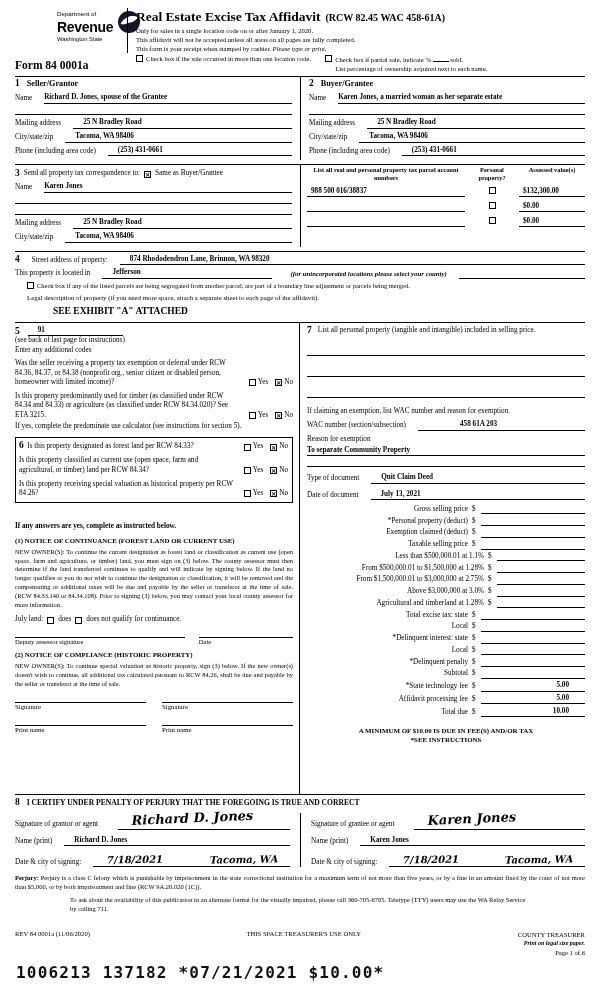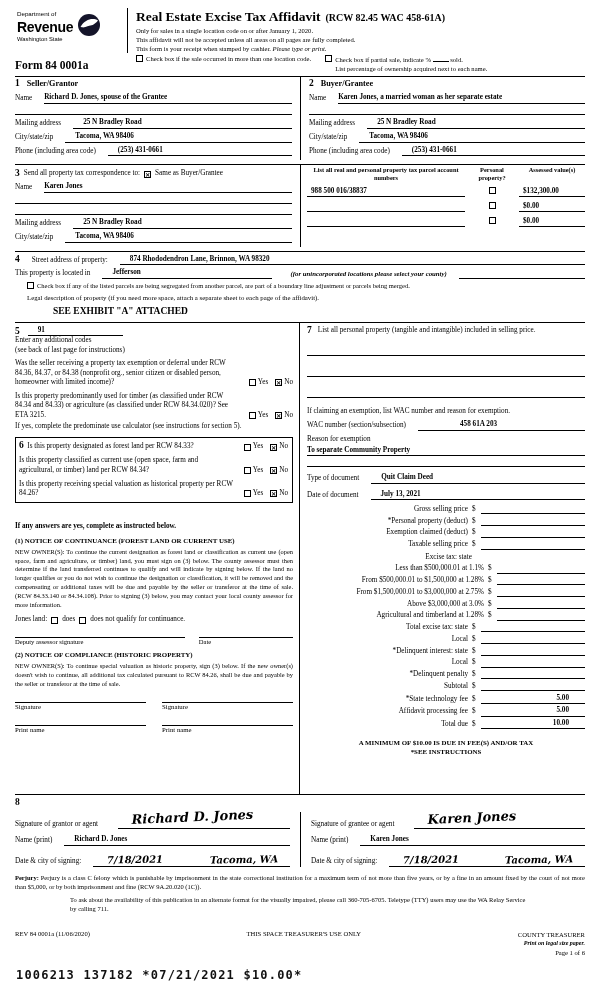--- a/index.html
+++ b/index.html
@@ -11,21 +11,21 @@
 .fill{border-bottom:0.9px solid #000;}
 .entry{font-weight:bold;}
 .entry>span{padding-left:10px;display:inline-block;}
 .pad0>span{padding-left:0;}
 .padw>span{padding-left:42px;}
 .cb{display:inline-block;flex:none;width:7px;height:7px;border:0.9px solid #000;font-size:5.8px;line-height:6.4px;text-align:center;font-weight:bold;overflow:hidden;}
 .secno{font-weight:bold;font-size:9.5px;line-height:1;}
 
 .hdr{display:flex;}
 .logo{width:112px;padding:2px 0 0 2px;}
-.logo-top{display:flex;align-items:center;gap:4px;}
+.logo-top{display:flex;gap:4px;margin-left:40px;}
 .dept-small{font-size:6.2px;font-family:"Liberation Sans",sans-serif;}
 .dept-big{font-size:14px;font-weight:bold;font-family:"Liberation Sans",sans-serif;letter-spacing:-0.3px;}
 .dept-sub{font-size:5.8px;font-family:"Liberation Sans",sans-serif;}
 .hdr-main{flex:1;border-left:1.8px solid #000;padding-left:8px;}
 .title-row{display:flex;align-items:baseline;gap:5px;}
 .title{font-size:13.5px;font-weight:bold;}
 .rcw{font-size:10px;font-weight:bold;}
 .note{font-size:6.6px;line-height:1.4;}
 .fnrow{display:flex;margin-top:2px;}
 .fn{width:112px;font-size:11.5px;font-weight:bold;padding-top:3px;}
@@ -115,21 +115,21 @@
 .script{font-family:"DejaVu Serif",serif;font-style:italic;font-weight:bold;}
 .sigfill .script{position:absolute;left:14px;bottom:-1px;font-size:13px;white-space:nowrap;transform:rotate(-2.5deg);transform-origin:left bottom;}
 .datefill{display:flex;justify-content:space-between;padding:0 12px 0 14px;align-items:flex-end;}
 .script.sm{font-size:10px;display:inline-block;transform:rotate(-1deg);}
 
 .perjury{font-size:6.5px;text-align:justify;margin-top:6px;line-height:1.45;}
 .tty{font-size:6.5px;margin-top:3px;padding:0 55px;line-height:1.45;}
 .footer{position:absolute;left:15px;right:15px;bottom:34px;display:flex;justify-content:space-between;align-items:flex-start;font-size:6.6px;}
 .f-right{text-align:right;line-height:1.4;}
 .legal-note{font-weight:bold;font-style:italic;font-size:6px;}
-.stamp{position:absolute;left:16px;bottom:7px;font-family:"DejaVu Sans Mono",monospace;font-size:12px;font-weight:bold;letter-spacing:1.2px;color:#111;white-space:nowrap;}
+.stamp{position:absolute;left:16px;bottom:7px;font-family:"DejaVu Sans Mono",monospace;font-size:16px;font-weight:bold;letter-spacing:1.2px;color:#111;white-space:nowrap;}
 </style>
 </head>
 <body>
 
 <div class="page">
 
   <div class="hdr">
     <div class="logo">
       <div class="logo-top">
         <div class="logo-text">
@@ -289,22 +289,22 @@
     <div class="legal">Legal description of property (if you need more space, attach a separate sheet to each page of the affidavit).</div>
     <div class="exhibit">SEE EXHIBIT "A" ATTACHED</div>
   </div>
 
   <div class="cols">
     <div class="cleft">
       <div class="code-row">
         <span class="secno">5</span>
         <span class="fill entry code-fill"><span>91</span></span>
       </div>
+      <div>(see back of last page for instructions)</div>
       <div>Enter any additional codes</div>
-      <div>(see back of last page for instructions)</div>
 
       <div class="q-row">
         <div class="q-text">Was the seller receiving a property tax exemption or deferral under RCW 84.36, 84.37, or 84.38 (nonprofit org., senior citizen or disabled person, homeowner with limited income)?</div>
         <div class="yn">
           <span class="cb"></span>
             <span>Yes</span>
           <span class="cb">✕</span>
             <span>No</span>
         </div>
       </div>
@@ -346,21 +346,21 @@
             <span class="cb">✕</span>
               <span>No</span>
           </div>
         </div>
       </div>
 
       <div class="b" style="margin-top:19px;">If any answers are yes, complete as instructed below.</div>
       <div class="n-title">(1) NOTICE OF CONTINUANCE (FOREST LAND OR CURRENT USE)</div>
       <div class="tiny">NEW OWNER(S): To continue the current designation as forest land or classification as current use (open space, farm and agriculture, or timber) land, you must sign on (3) below. The county assessor must then determine if the land transferred continues to qualify and will indicate by signing below. If the land no longer qualifies or you do not wish to continue the designation or classification, it will be removed and the compensating or additional taxes will be due and payable by the seller or transferor at the time of sale. (RCW 84.33.140 or 84.34.108). Prior to signing (3) below, you may contact your local county assessor for more information.</div>
       <div class="land-row">
-        <span>Jones land:</span>
+        <span>July land:</span>
         <span class="cb"></span>
         <span>does</span>
         <span class="cb"></span>
         <span>does not qualify for continuance.</span>
       </div>
       <div class="dep-row">
         <span class="fill dep1"></span>
         <span class="fill dep2"></span>
       </div>
       <div class="dep-labels">
@@ -426,21 +426,20 @@
         <div class="tax-row">
           <span class="tax-label">Exemption claimed (deduct)</span>
             <span class="ds">$</span>
             <span class="tax-line"><span></span></span>
         </div>
         <div class="tax-row">
           <span class="tax-label">Taxable selling price</span>
             <span class="ds">$</span>
             <span class="tax-line"><span></span></span>
         </div>
-        <div class="tax-heading">Excise tax:  state</div>
         <div class="tax-row rate">
           <span class="tax-label">Less than $500,000.01 at 1.1%</span>
             <span class="ds">$</span>
             <span class="tax-line"><span></span></span>
         </div>
         <div class="tax-row rate">
           <span class="tax-label">From $500,000.01 to $1,500,000 at 1.28%</span>
             <span class="ds">$</span>
             <span class="tax-line"><span></span></span>
         </div>
@@ -506,20 +505,21 @@
         </div>
       </div>
       <div class="min-note">A MINIMUM OF $10.00 IS DUE IN FEE(S) AND/OR TAX</div>
       <div class="min-note2">*SEE INSTRUCTIONS</div>
     </div>
   </div>
 
   <div class="sec8">
     <div class="sec8-head">
       <span class="secno">8</span>
+      <span class="b s8c">I CERTIFY UNDER PENALTY OF PERJURY THAT THE FOREGOING IS TRUE AND CORRECT</span>
     </div>
     <div class="s8cols">
       <div class="s8half">
         <div class="sigrow">
           <span class="lbl">Signature of grantor or agent</span>
           <span class="fill sigfill">
               <span class="script">Richard D. Jones</span>
             </span>
         </div>
         <div class="frow" style="margin-top:6px;">

